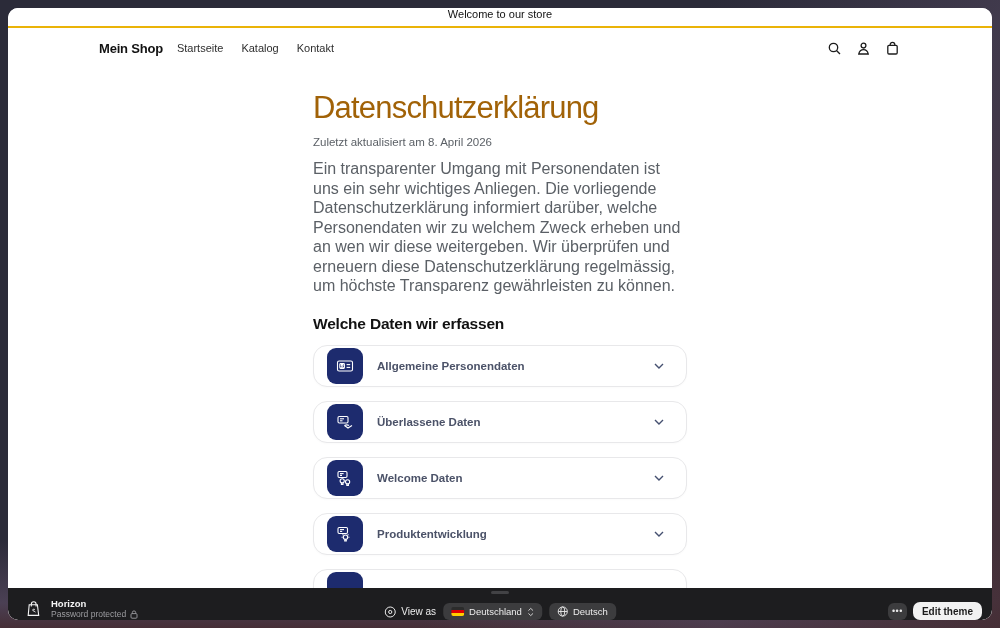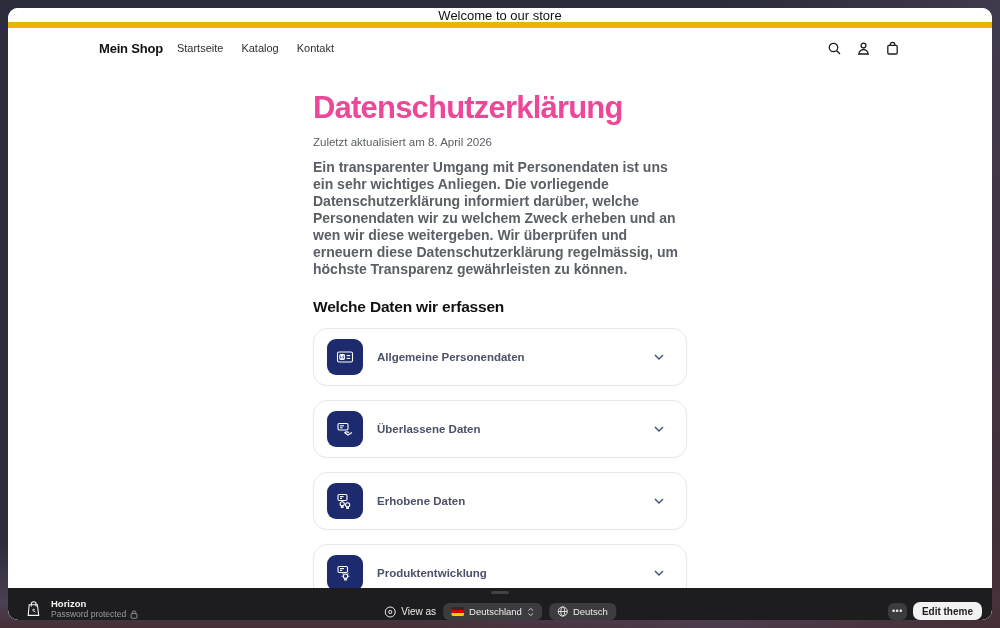--- a/index.html
+++ b/index.html
@@ -10,42 +10,42 @@
       linear-gradient(115deg, rgba(82,70,92,0) 55%, rgba(82,70,92,.55) 78%, rgba(69,46,53,.9) 100%),
       linear-gradient(180deg, #2b2b39 0%, #2b2b39 86%, #4b4054 96%, #452e36 100%);
     position:relative;
   }
   .window {
     position:absolute; left:8px; top:8px; width:984px; height:612px;
     background:#ffffff; border-radius:10px; overflow:hidden;
   }
   
   .announce {
-    height:20px; display:flex; align-items:center; justify-content:center;
-    font-size:13px; color:#111; border-bottom:6px solid #eab308; background:#fff;
+    height:20px; display:flex; align-items:flex-start; justify-content:center;
+    font-size:11px; color:#111; border-bottom:2px solid #eab308; background:#fff;
   }
   
   .header {
     height:40px; display:flex; align-items:center;
     padding:0 16px 0 91px; background:#fff;
   }
   .shop-name { font-size:13px; font-weight:bold; color:#121212; letter-spacing:-.2px; cursor:pointer; }
   .nav { display:flex; gap:18px; margin-left:14px; }
   .nav a { font-size:11px; color:#2e2e2e; text-decoration:none; cursor:pointer; }
   .hdr-icons { margin-left:auto; display:flex; gap:14px; align-items:center; padding-right:76px; }
   .hdr-icons svg { display:block; cursor:pointer; }
   
   .content { width:374px; margin:0 auto; }
-  h1.title { margin-top:22px; font-size:31px; font-weight:bold; letter-spacing:-.8px; color:#ec4899; }
+  h1.title { margin-top:22px; font-size:31px; font-weight:normal; letter-spacing:-.8px; color:#a16207; }
   .updated { margin-top:10px; font-size:11.5px; color:#5b6066; }
-  .intro { margin-top:11px; font-size:14px; line-height:1.22; color:#5b6066;font-weight:bold; }
+  .intro { margin-top:11px; font-size:16px; line-height:1.22; color:#5b6066; }
   h2.section { margin-top:19px; font-size:15.5px; font-weight:bold; letter-spacing:-.2px; color:#121212; }
   .cards { margin-top:12px; }
   .card {
-    height:58px; border:1px solid #e8e8ea; border-radius:14px; background:#fff;
+    height:42px; border:1px solid #e8e8ea; border-radius:14px; background:#fff;
     display:flex; align-items:center; padding:0 20px 0 13px; margin-bottom:14px;
     cursor:pointer; box-shadow:0 1px 2px rgba(0,0,0,.02);
   }
   .card-icon {
     width:36px; height:36px; border-radius:9px; background:#1d2b6e; flex:none;
     display:flex; align-items:center; justify-content:center;
   }
   .card-label { margin-left:14px; font-size:11.5px; font-weight:bold; color:#4b5268; }
   .card-chevron { margin-left:auto; display:flex; }
   
@@ -162,21 +162,21 @@
           <svg width="20" height="20" viewBox="0 0 20 20" fill="none" stroke="#ffffff" stroke-width="1.1">
             <rect x="3" y="3.5" width="9" height="6" rx="1.2"></rect>
             <line x1="5" y1="5.6" x2="8.6" y2="5.6"></line>
               <line x1="5" y1="7.4" x2="7" y2="7.4"></line>
             <circle cx="7.2" cy="12.8" r="2.1"></circle>
               <path d="M6.4 15v1.4h1.6V15"></path>
             <circle cx="12.6" cy="13.8" r="2.1"></circle>
               <path d="M11.8 16v1.4h1.6V16"></path>
           </svg>
         </span>
-        <span class="card-label">Erhobene Daten</span>
+        <span class="card-label">Welcome Daten</span>
         <span class="card-chevron">
           <svg width="14" height="14" viewBox="0 0 14 14" fill="none" stroke="#455070" stroke-width="1.4">
               <path d="M3 5l4 4 4-4"></path>
             </svg>
         </span>
       </div>
 
       <div class="card">
         <span class="card-icon">
           <svg width="20" height="20" viewBox="0 0 20 20" fill="none" stroke="#ffffff" stroke-width="1.1">

